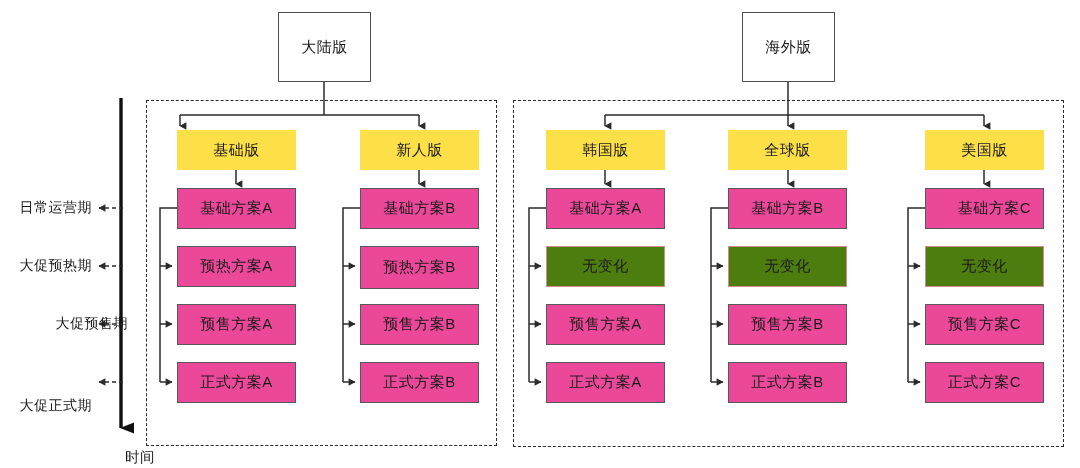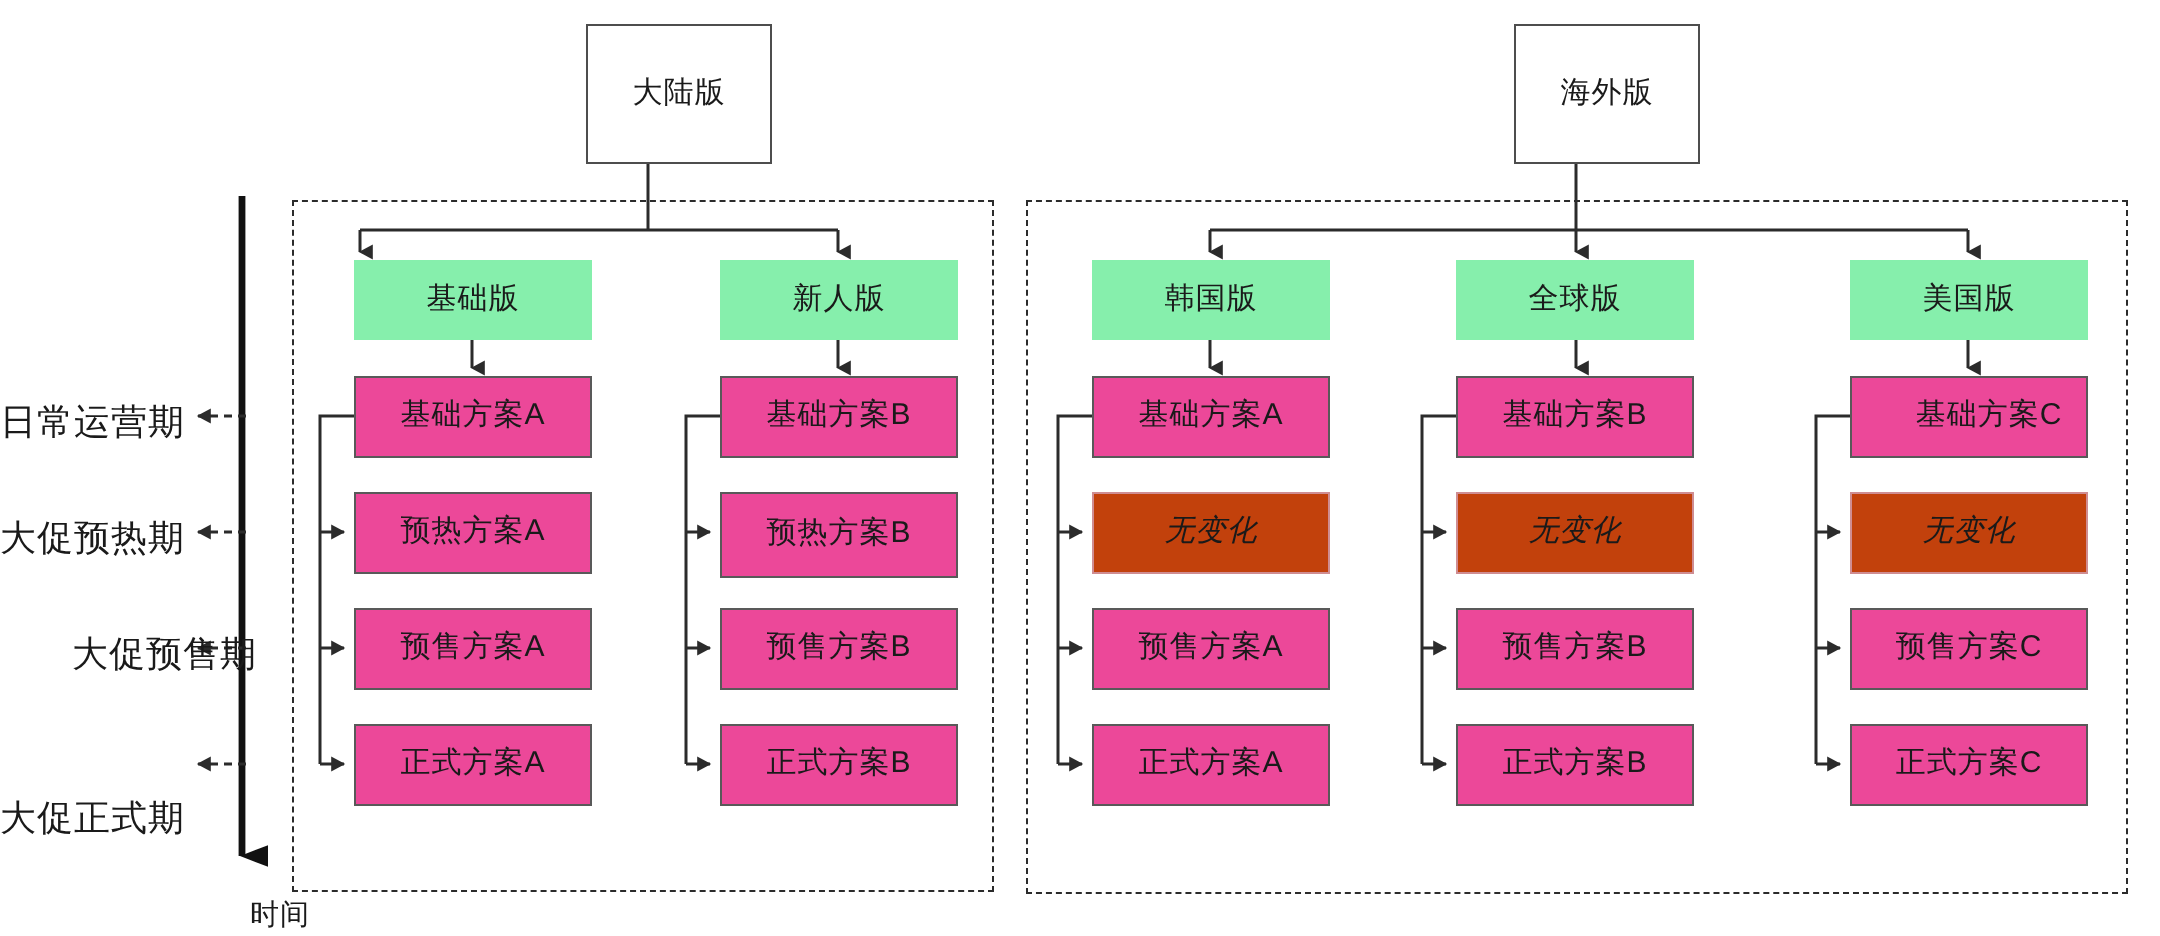--- a/index.html
+++ b/index.html
@@ -33,39 +33,37 @@
     justify-content: center;
     text-align: center;
     font-size: 15px;
     color: #1a1a1a;
     line-height: 1.1;
     letter-spacing: 0.5px;
   }
   .root-node {
     border: 1px solid #4d4d4d;
     background: #ffffff;
-    margin-left: 15px;
   }
   .group-node {
-    background: #86efac;
+    background: #fde047;
     border: none;
     font-size: 15px;
   }
   .plan-node {
     background: #ec4899;
     border: 1.6px solid #595959;
   }
   .plan-node.highlight {
-    background: #c2410c;
+    background: #4d7c0f;
     border: 1.6px solid #cf8d92;
-    font-style: italic;
   }
   .axis-label {
     position: absolute;
-    font-size: 18px;
+    font-size: 14px;
     color: #1a1a1a;
     text-align: right;
     letter-spacing: 0.5px;
     white-space: nowrap;
   }
   .axis-title {
     position: absolute;
     font-size: 14.5px;
     color: #1a1a1a;
     text-align: right;

